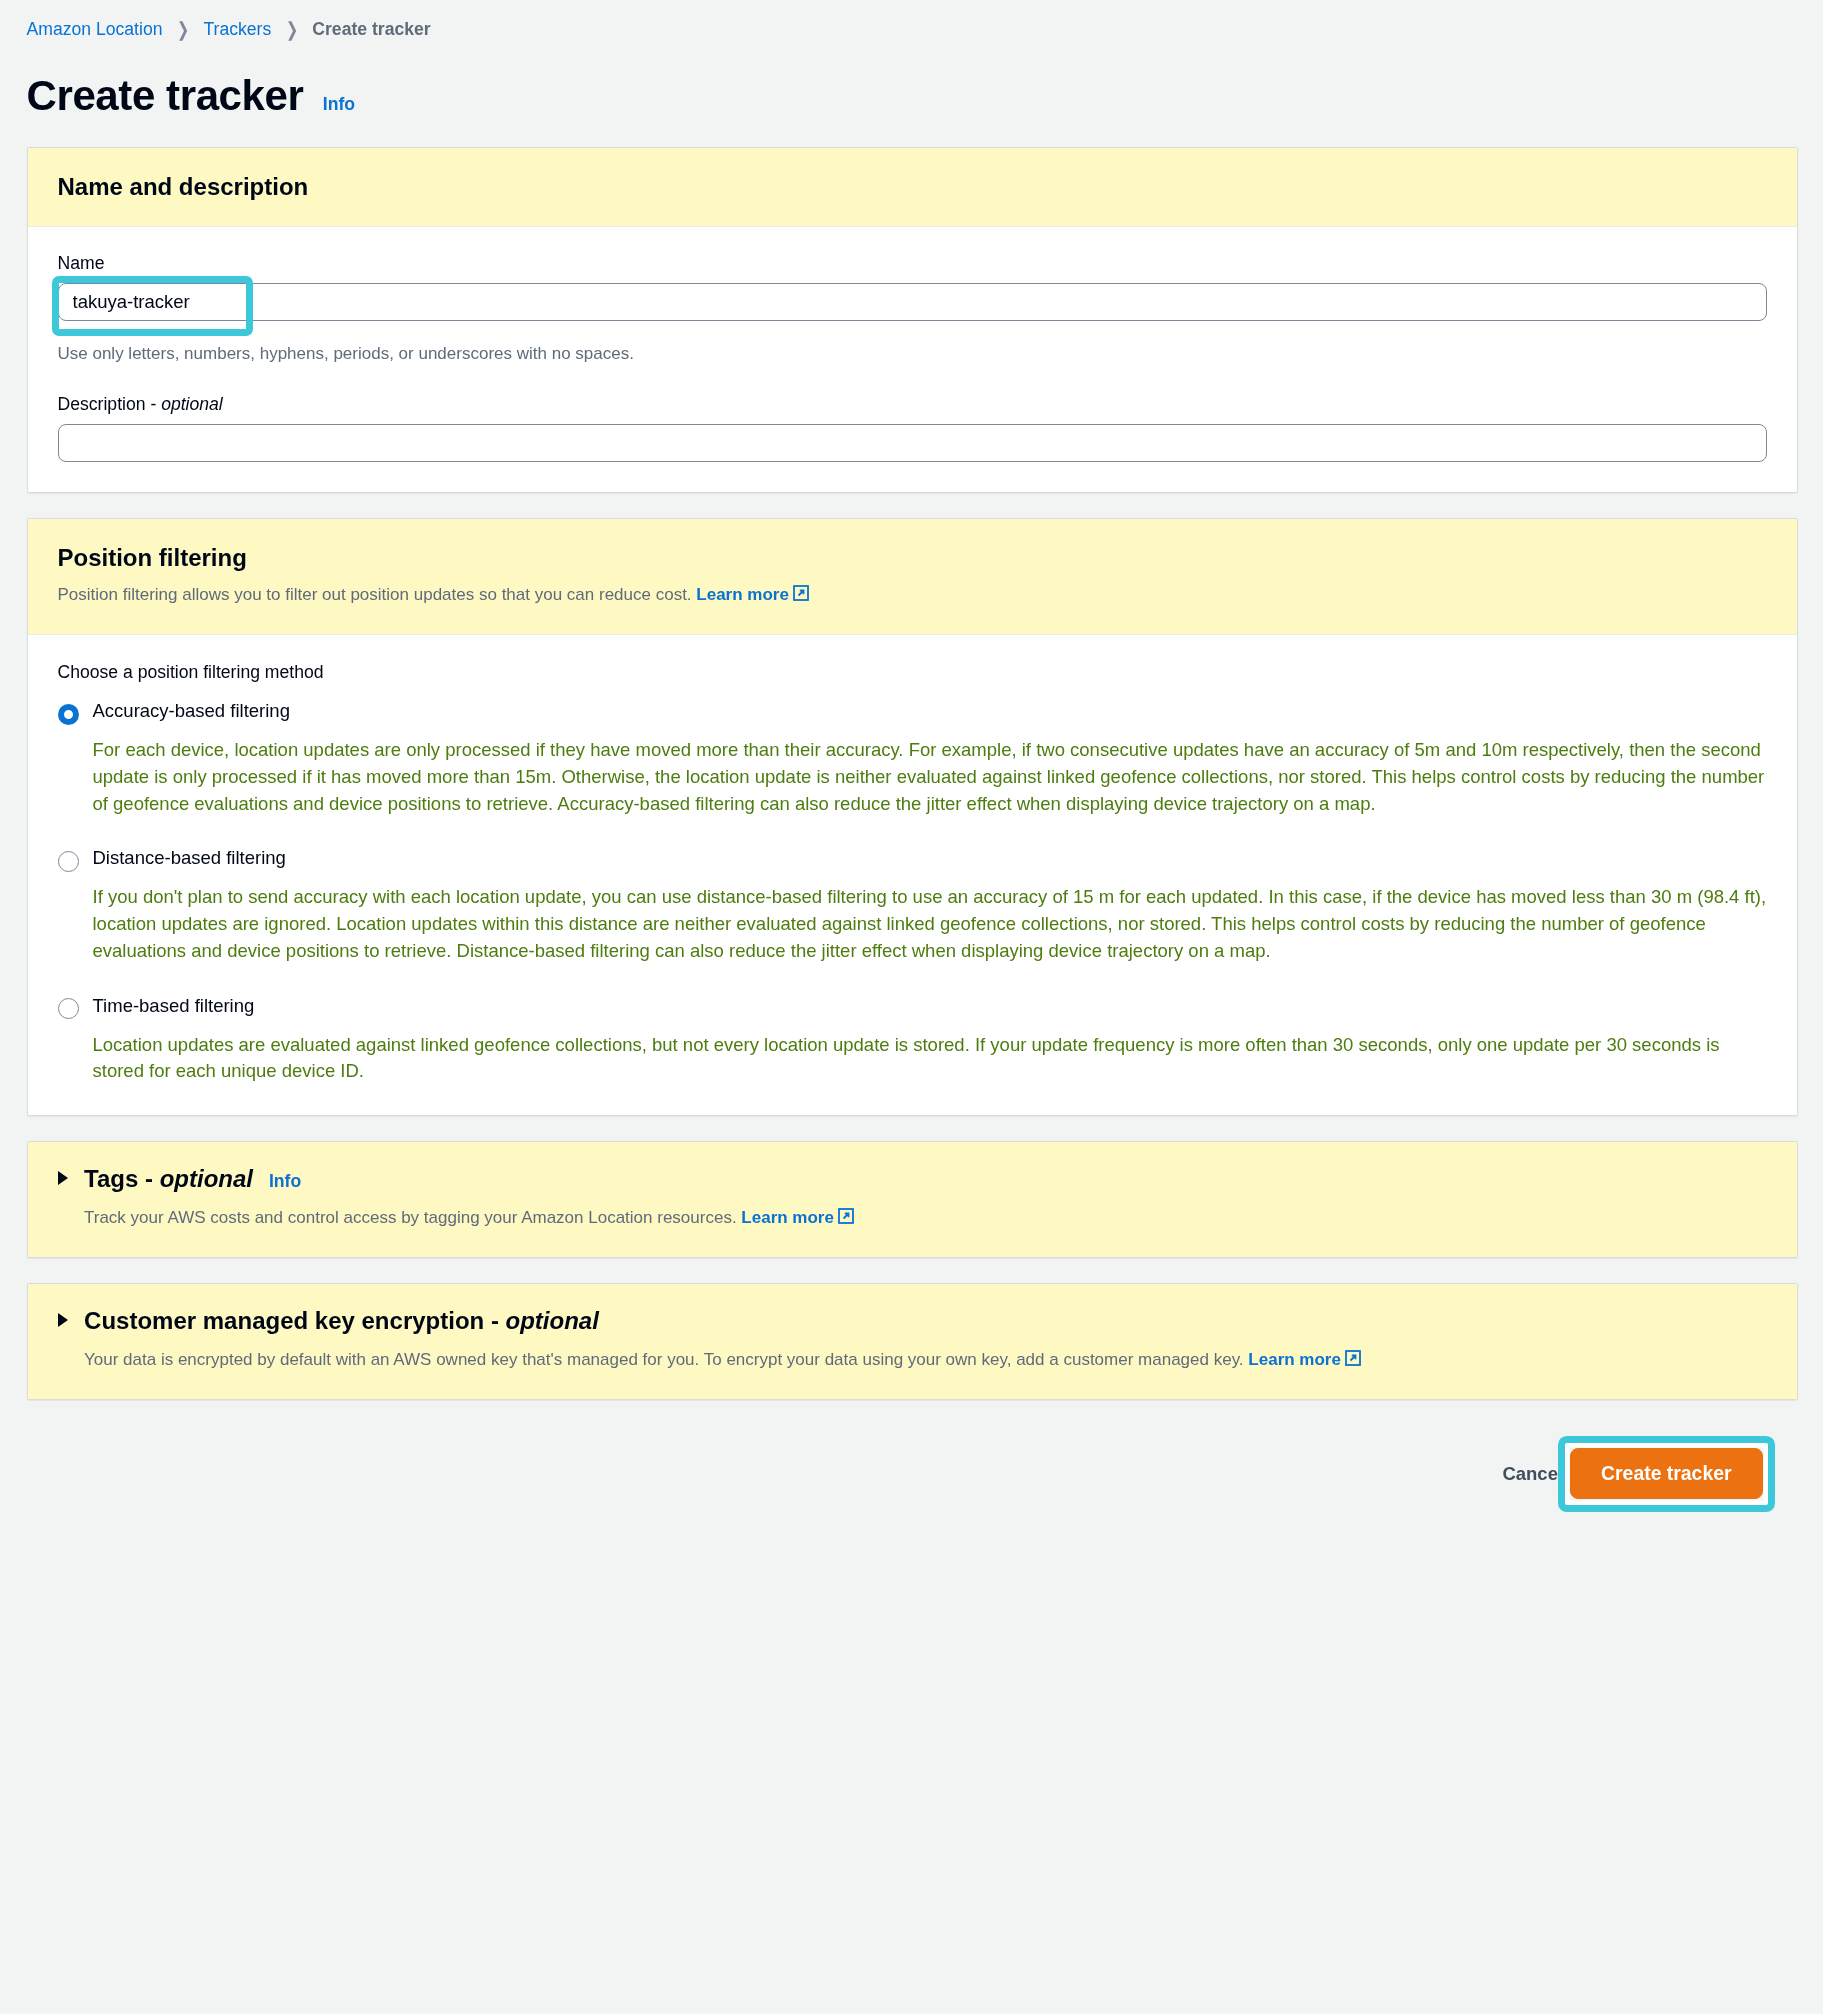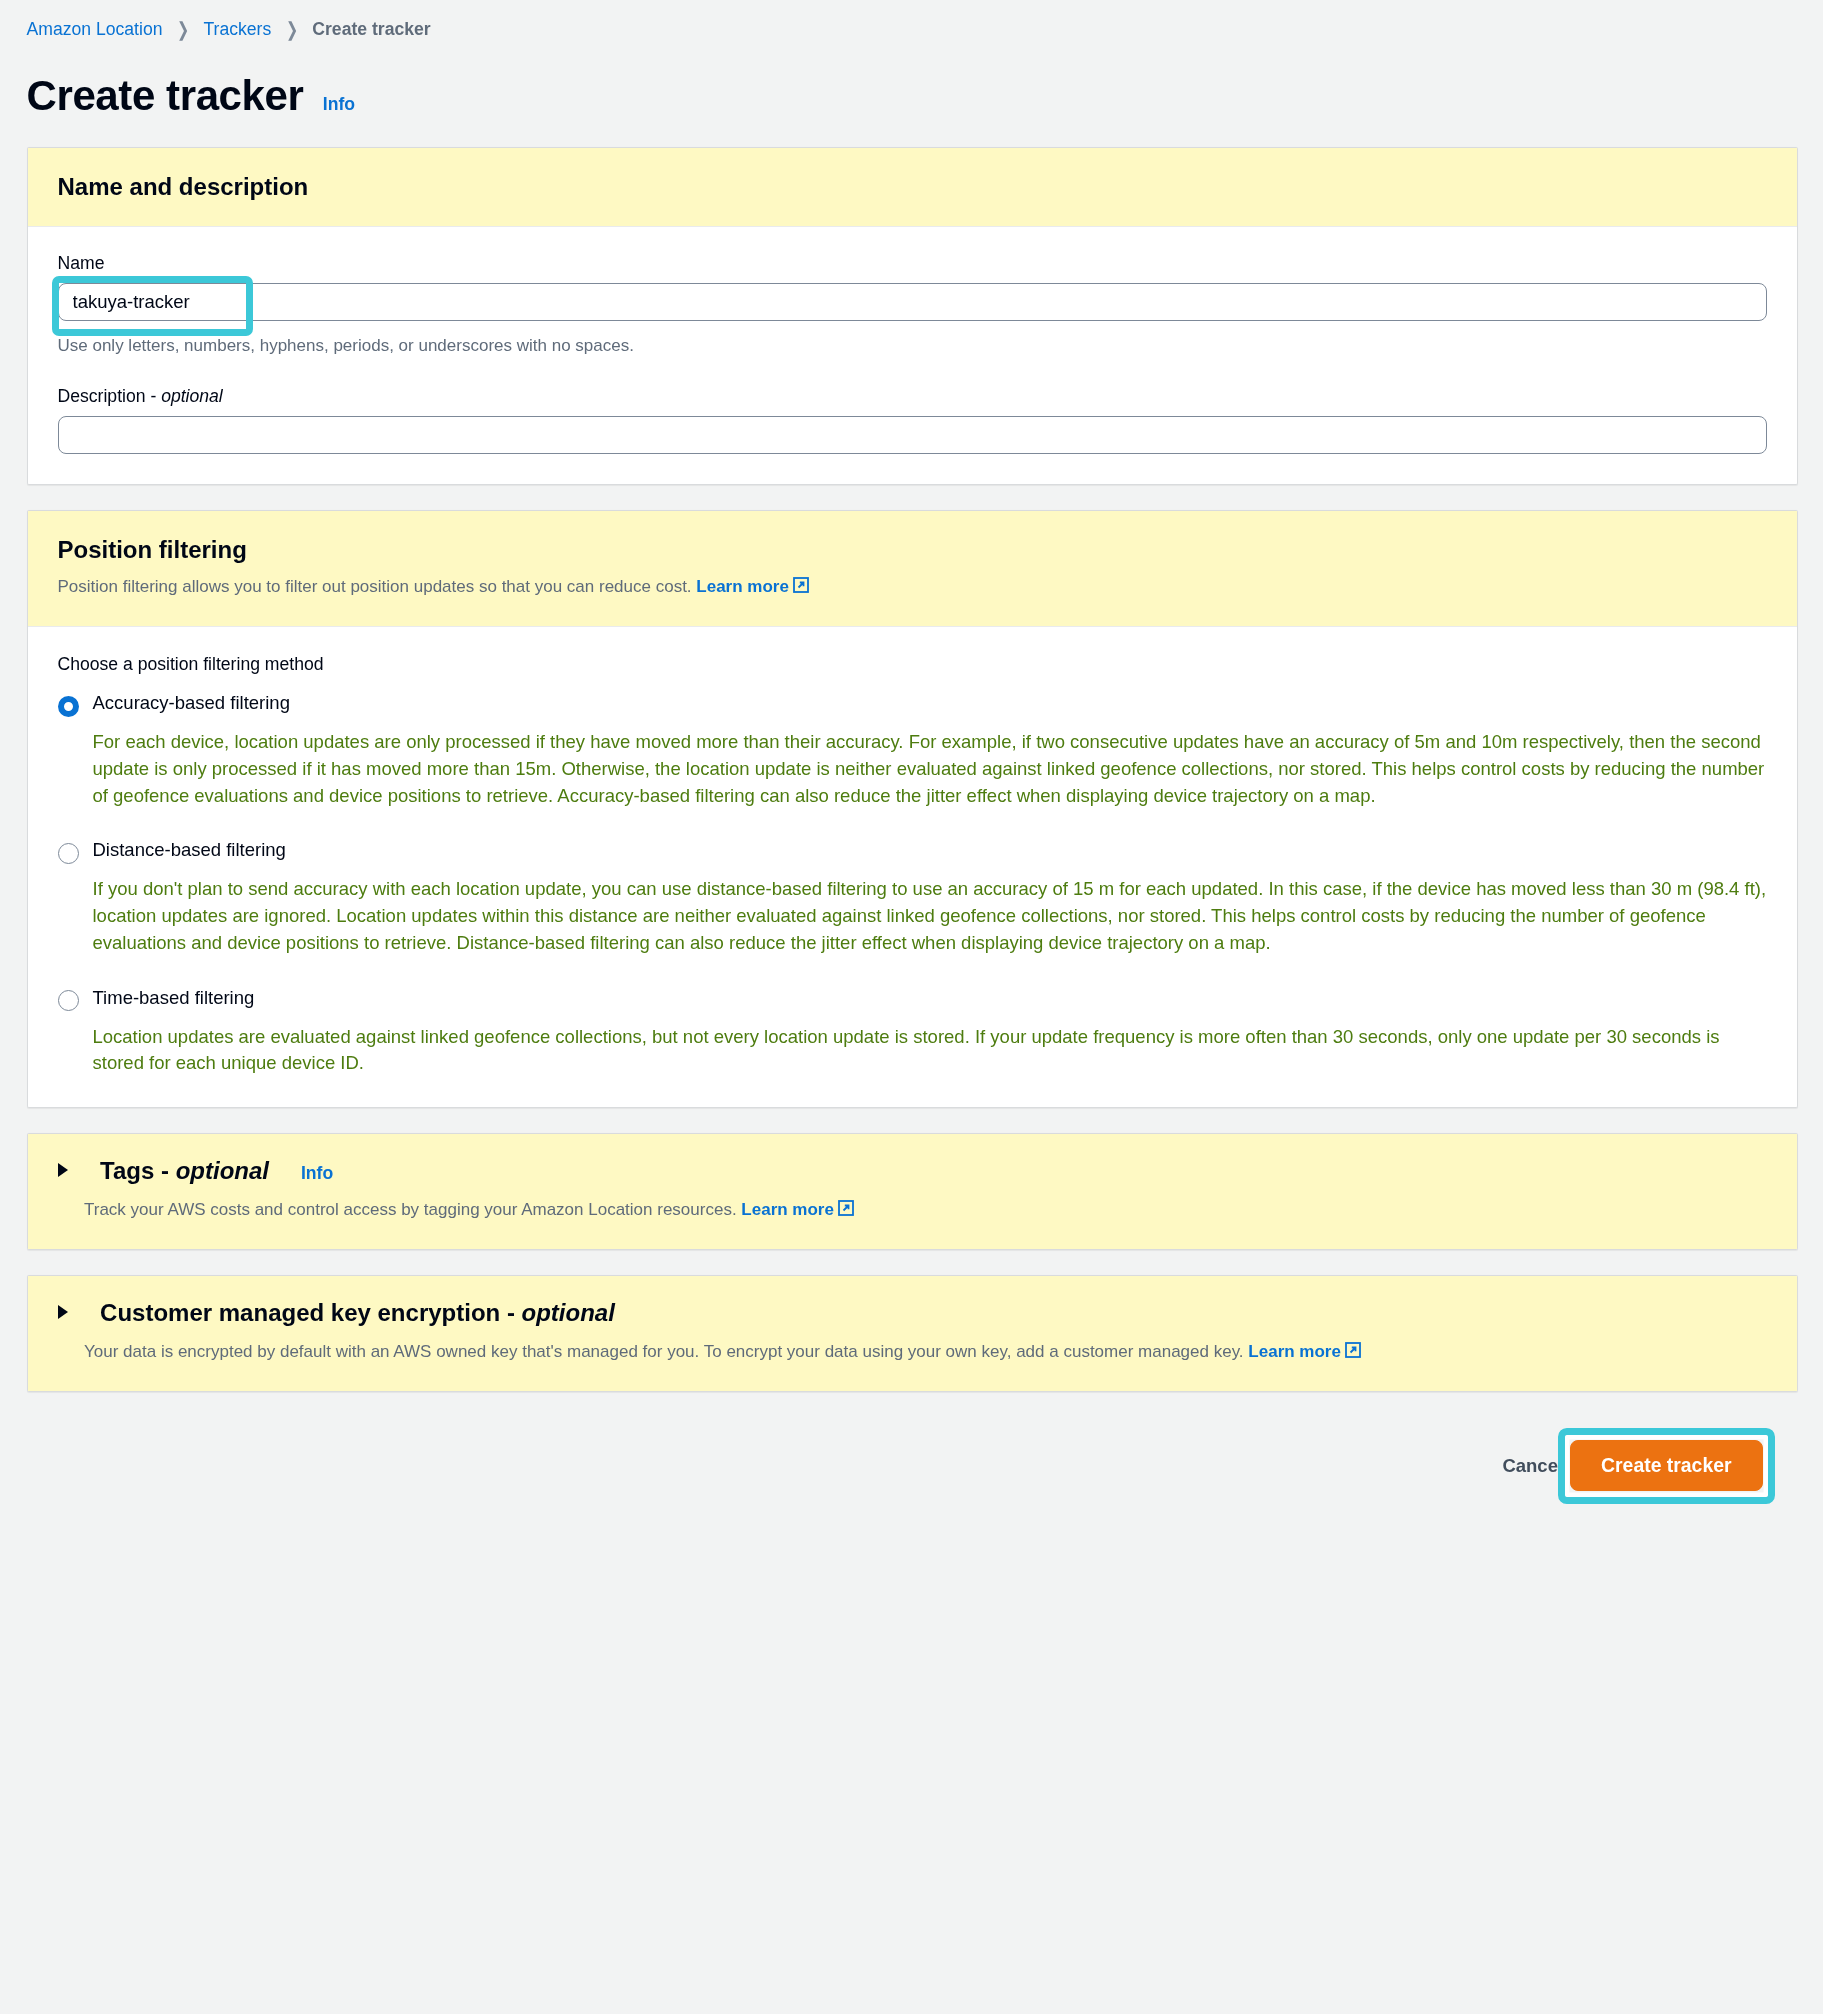--- a/index.html
+++ b/index.html
@@ -111,21 +111,21 @@
     font-size: 18.5px;
     font-family: "Liberation Sans", sans-serif;
     color: #000716;
     padding: 0 14px;
     background: #ffffff;
     outline: none;
   }
   .field-hint {
     font-size: 17px;
     color: #5f6b7a;
-    margin: 15px 0 0 0;
+    margin: 23px 0 0 0;
   }
   .spacer-28 { height: 30px; }
 
   
   .hl-box {
     position: absolute;
     border: 7px solid #3cc8d8;
     border-radius: 7px;
     pointer-events: none;
   }
@@ -171,21 +171,21 @@
     margin: 12.4px 0 0 35px;
     max-width: 1703px;
   }
   .radio-group-item { margin-bottom: 30px; }
   .radio-group-item:last-child { margin-bottom: 0; }
 
   
   .expandable-header {
     display: flex;
     align-items: baseline;
-    gap: 32px;
+    gap: 16px;
     cursor: pointer;
   }
   .caret {
     width: 0; height: 0;
     border-left: 10.6px solid #000716;
     border-top: 7px solid transparent;
     border-bottom: 7px solid transparent;
     flex: 0 0 10.6px;
     position: relative;
     top: -1.8px;

